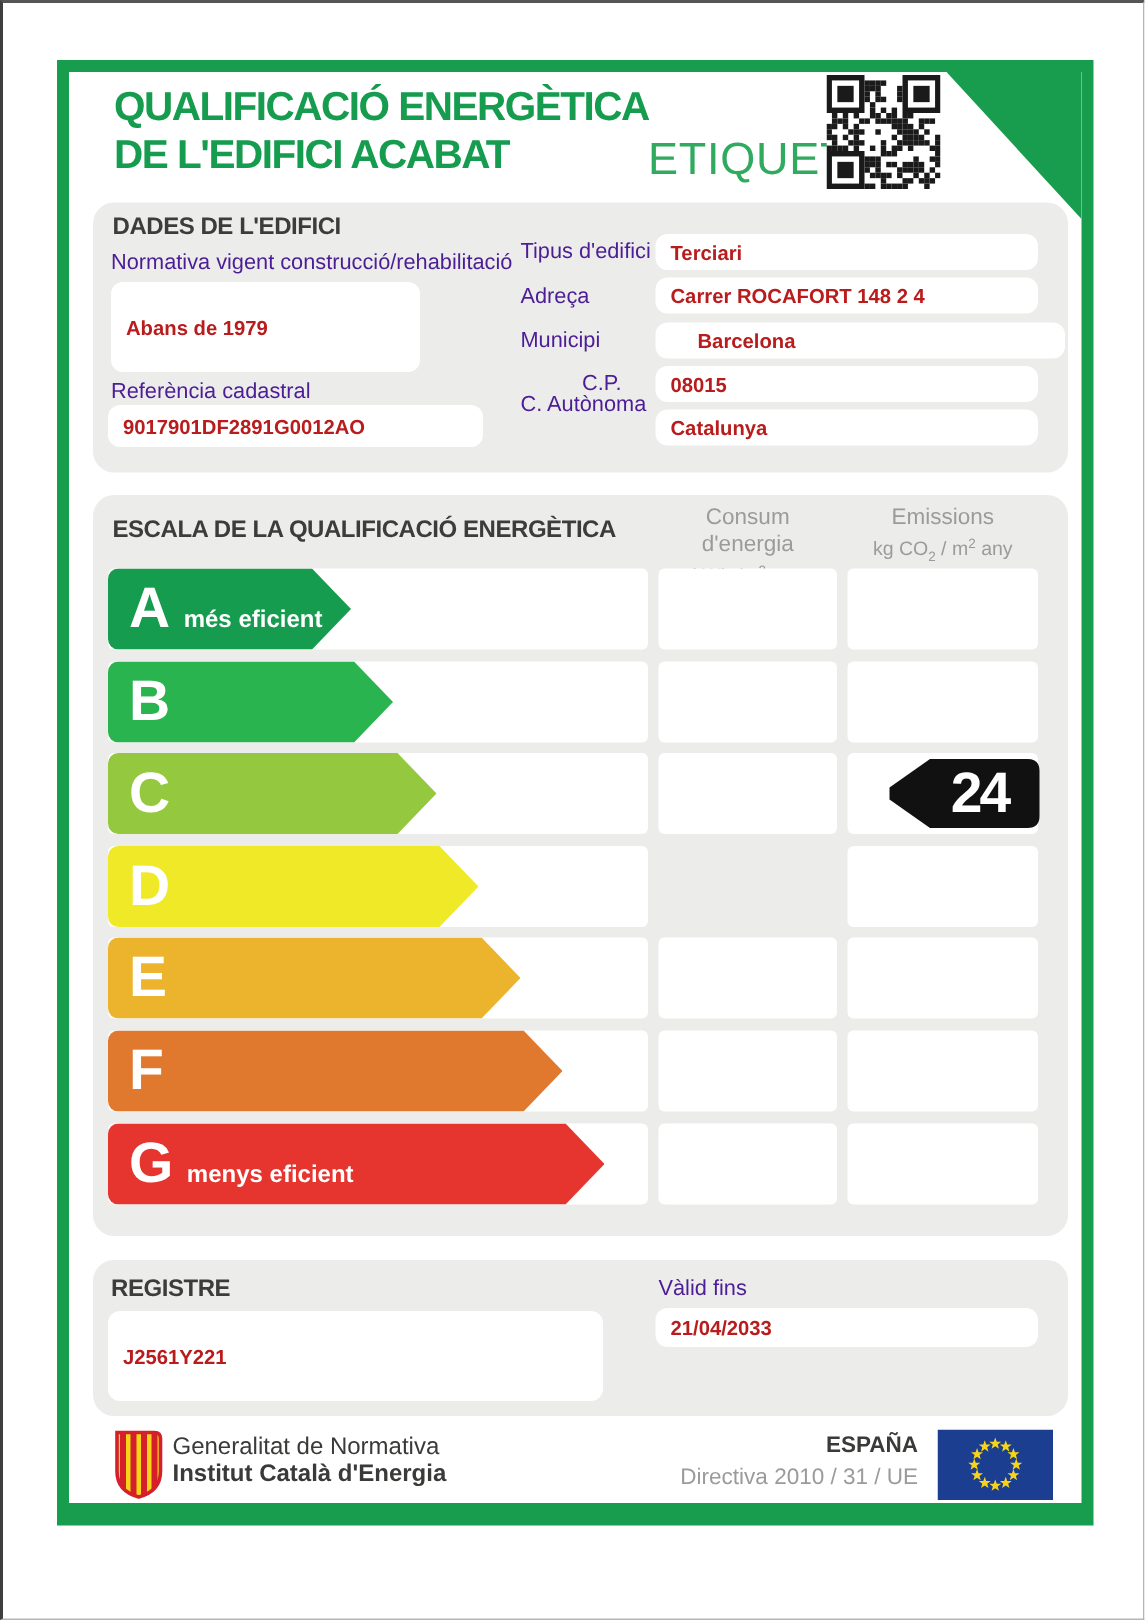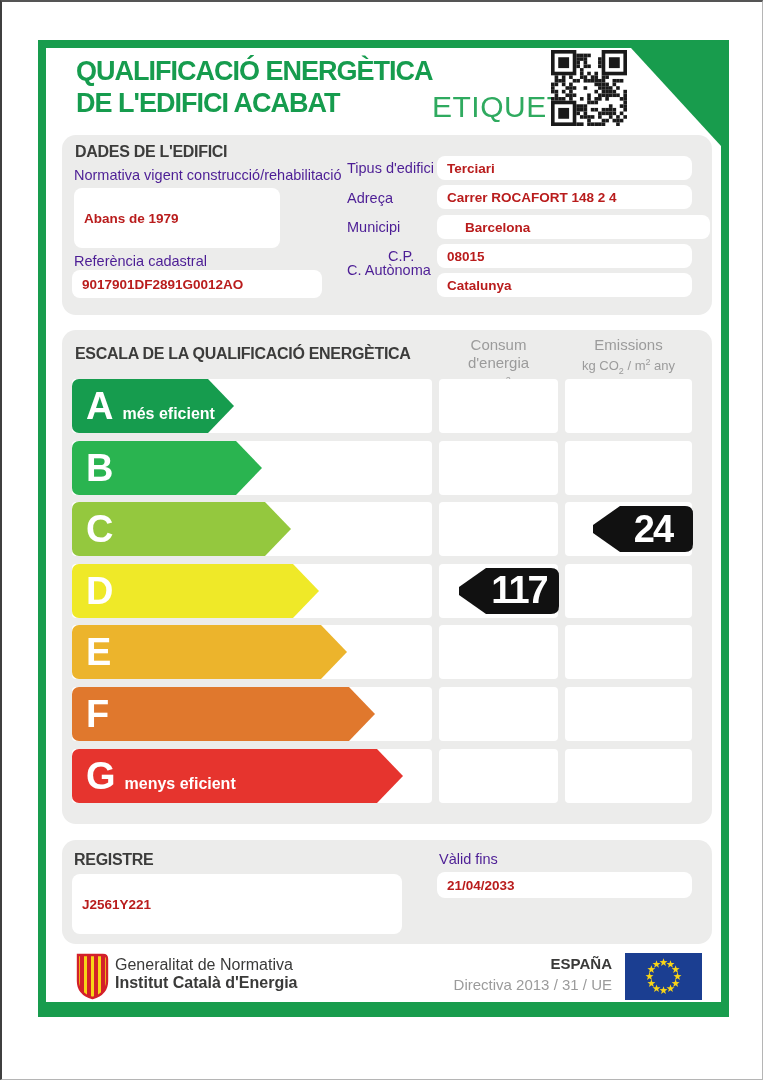--- a/index.html
+++ b/index.html
@@ -297,25 +297,20 @@
             </svg><div class="ind-value">24</div></div>
         </div>
         <div class="arrow-wrap" style="width: 219px;"><svg width="219" height="54">
             <path d="M7 0 H193 L219 27 L193 54 H7 A7 7 0 0 1 0 47 V7 A7 7 0 0 1 7 0 Z" fill="#94c83e"></path>
           </svg><div class="arrow-overlay" style="width: 219px;">
             <span class="arrow-letter">C</span>
           </div></div>
       </div>
       <div class="rating-row" style="top: 233.8px;">
         <div class="row-strip"></div>
-        <div class="cell cell-consum">
-          <div class="ind-wrap"><svg width="104" height="48">
-              <path d="M30 1 H95 Q103 1 103 9 V39 Q103 47 95 47 H30 L3 28 V20 Z" fill="#111111"></path>
-            </svg><div class="ind-value">117</div></div>
-        </div>
         <div class="cell cell-emiss"></div>
         <div class="arrow-wrap" style="width: 247px;"><svg width="247" height="54">
             <path d="M7 0 H221 L247 27 L221 54 H7 A7 7 0 0 1 0 47 V7 A7 7 0 0 1 7 0 Z" fill="#efe928"></path>
           </svg><div class="arrow-overlay" style="width: 247px;">
             <span class="arrow-letter">D</span>
           </div></div>
       </div>
       <div class="rating-row" style="top: 295.4px;">
         <div class="row-strip"></div>
         <div class="cell cell-consum"></div>
@@ -370,21 +365,21 @@
           <rect x="4" y="0" width="4" height="47" fill="#d3202a"></rect>
           <rect x="11" y="0" width="4" height="47" fill="#d3202a"></rect>
           <rect x="18" y="0" width="4" height="47" fill="#d3202a"></rect>
           <rect x="25" y="0" width="4" height="47" fill="#d3202a"></rect>
         </g>
         <path d="M2 2 H27 Q31 2 31 6 V28 Q31 41 16.5 45 Q2 41 2 28 Z" fill="none" stroke="#d3202a" stroke-width="2.4"></path>
       </svg></div>
   <div class="footer-org org1">Generalitat de Normativa</div>
   <div class="footer-org org2">Institut Català d'Energia</div>
   <div class="es-right espana">ESPAÑA</div>
-  <div class="es-right directiva">Directiva 2013 / 31 / UE</div>
+  <div class="es-right directiva">Directiva 2010 / 31 / UE</div>
   <div class="euflag" id="euflag-holder"><svg width="77" height="47">
         <rect width="77" height="47" fill="#1b3e91"></rect>
         <polygon points="38.50,5.30 39.50,8.12 42.49,8.20 40.12,10.03 40.97,12.90 38.50,11.20 36.03,12.90 36.88,10.03 34.51,8.20 37.50,8.12" fill="#f7d417"></polygon>
         <polygon points="45.50,7.18 46.50,10.00 49.49,10.08 47.12,11.90 47.97,14.77 45.50,13.08 43.03,14.77 43.88,11.90 41.51,10.08 44.50,10.00" fill="#f7d417"></polygon>
         <polygon points="50.62,12.30 51.62,15.12 54.62,15.20 52.24,17.03 53.09,19.90 50.62,18.20 48.16,19.90 49.01,17.03 46.63,15.20 49.63,15.12" fill="#f7d417"></polygon>
         <polygon points="52.50,19.30 53.50,22.12 56.49,22.20 54.12,24.03 54.97,26.90 52.50,25.20 50.03,26.90 50.88,24.03 48.51,22.20 51.50,22.12" fill="#f7d417"></polygon>
         <polygon points="50.62,26.30 51.62,29.12 54.62,29.20 52.24,31.03 53.09,33.90 50.62,32.20 48.16,33.90 49.01,31.03 46.63,29.20 49.63,29.12" fill="#f7d417"></polygon>
         <polygon points="45.50,31.42 46.50,34.25 49.49,34.33 47.12,36.15 47.97,39.02 45.50,37.32 43.03,39.02 43.88,36.15 41.51,34.33 44.50,34.25" fill="#f7d417"></polygon>
         <polygon points="38.50,33.30 39.50,36.12 42.49,36.20 40.12,38.03 40.97,40.90 38.50,39.20 36.03,40.90 36.88,38.03 34.51,36.20 37.50,36.12" fill="#f7d417"></polygon>
         <polygon points="31.50,31.42 32.50,34.25 35.49,34.33 33.12,36.15 33.97,39.02 31.50,37.32 29.03,39.02 29.88,36.15 27.51,34.33 30.50,34.25" fill="#f7d417"></polygon>

